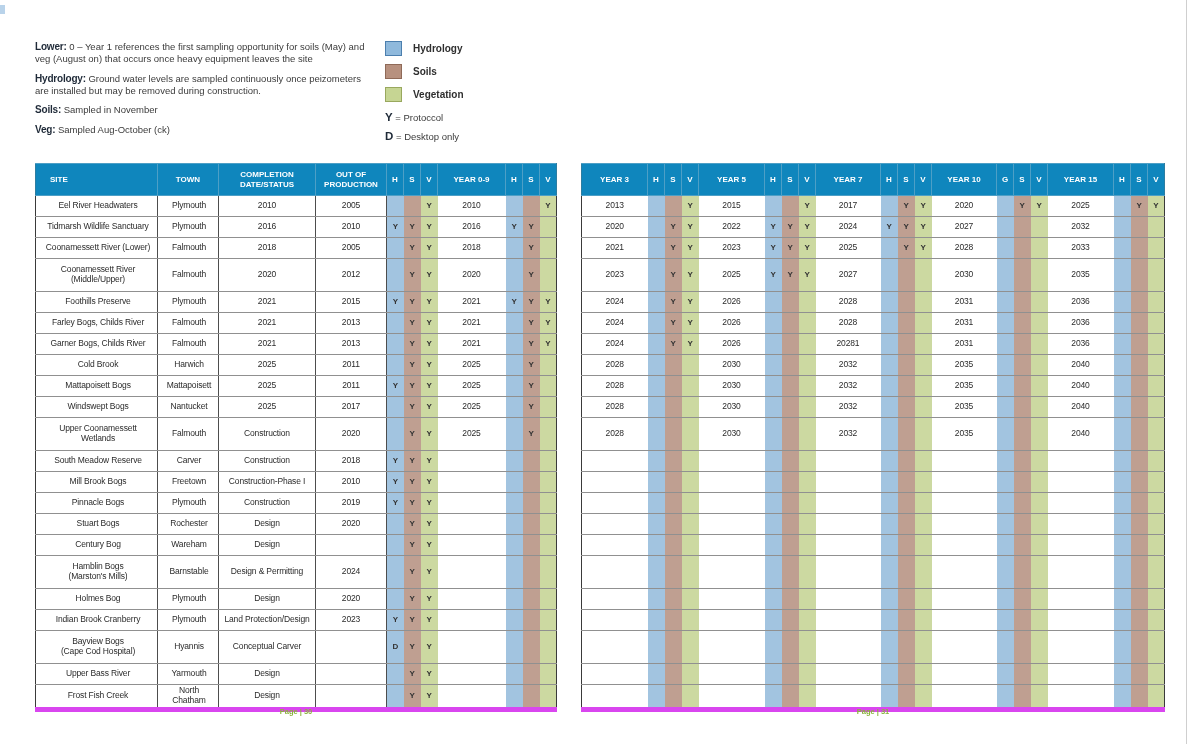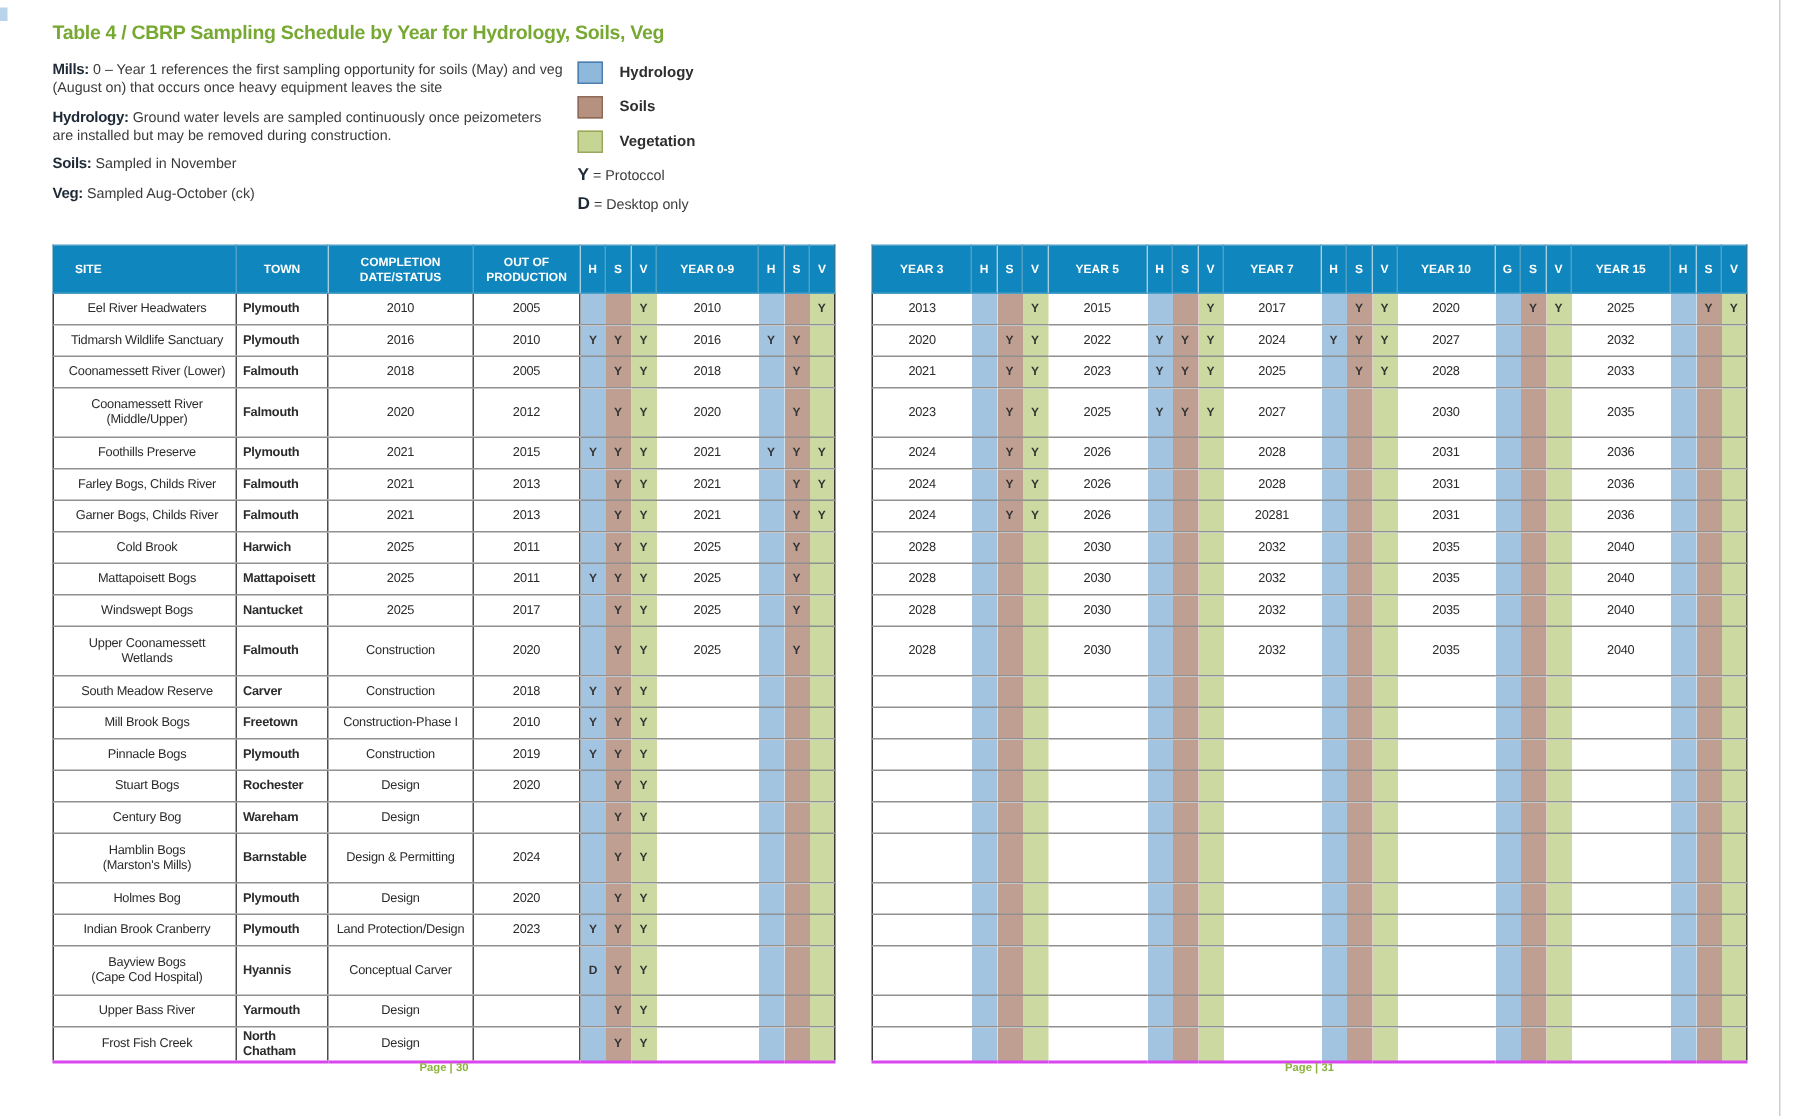--- a/index.html
+++ b/index.html
@@ -39,47 +39,46 @@
   .sampling th.gap{background:transparent;border:none;}
   .sampling th.edge-l{border-left:1px solid #2d7da1;margin-left:44px;}
   .sampling th.edge-r{border-right:1px solid #2d7da1;}
   .sampling td{
     font-size:8.5px;letter-spacing:-0.15px;color:#2b2b2b;line-height:1.15;
     height:21px;padding:1px 2px;border-bottom:1px solid #909090;
     overflow:hidden;text-align:center;box-sizing:border-box;
   }
   .sampling tr.tall td{height:33px;}
   .sampling td.site{text-align:center;padding-left:5px;white-space:pre-line;}
-  .sampling td.town{text-align:left;padding-left:4px;font-weight:bold;}
+  .sampling td.town{text-align:center;padding-left:4px;}
   .sampling td.band-h{background:var(--hydrology);}
   .sampling td.band-s{background:var(--soils);}
   .sampling td.band-v{background:var(--vegetation);}
   .sampling td.mark{font-weight:bold;font-size:8px;color:#333333;}
   .sampling td.vline{border-left:1px solid #4d4d4d;}
   .sampling td.edge-l{border-left:1px solid #3a3a3a;}
   .sampling td.edge-r{border-right:1px solid #3a3a3a;}
   .sampling td.gap{border:none;background:#ffffff;}
-  .sampling tr:last-child td{border-bottom:2px solid #d946ef;}
+  .sampling tr:last-child td{border-bottom:5px solid #d946ef;}
   .sampling tr:last-child td.gap{border-bottom:none;}
 
   .footer{position:absolute;top:707px;font-size:7.5px;font-weight:bold;color:#8ab33c;}
   .footer-30{left:296px;transform:translateX(-50%);}
   .footer-31{left:873px;transform:translateX(-50%);text-align:center;}
 </style>
 </head>
 <body>
 
 <div class="page">
   <div class="corner-sliver"></div>
   <div class="page-edge-right"></div>
 
-  <h1 class="title">Table 4 / CBRP Sampling Schedule by Year for Hydrology, Soils, Veg</h1>
 
   <div class="notes">
-      <p class="note"><b>Mills:</b><span> 0 – Year 1 references the first sampling opportunity for soils (May) and veg (August on) that occurs once heavy equipment leaves the site</span></p>
+      <p class="note"><b>Lower:</b><span> 0 – Year 1 references the first sampling opportunity for soils (May) and veg (August on) that occurs once heavy equipment leaves the site</span></p>
       <p class="note"><b>Hydrology:</b><span> Ground water levels are sampled continuously once peizometers are installed but may be removed during construction.</span></p>
       <p class="note"><b>Soils:</b><span> Sampled in November</span></p>
       <p class="note"><b>Veg:</b><span> Sampled Aug-October (ck)</span></p>
     </div>
 
   <div class="legend">
       <div class="legend-row">
         <span class="legend-swatch" style="background: rgb(143, 185, 220); border-color: rgb(76, 127, 174);"></span>
         <span class="legend-label">Hydrology</span>
       </div>

